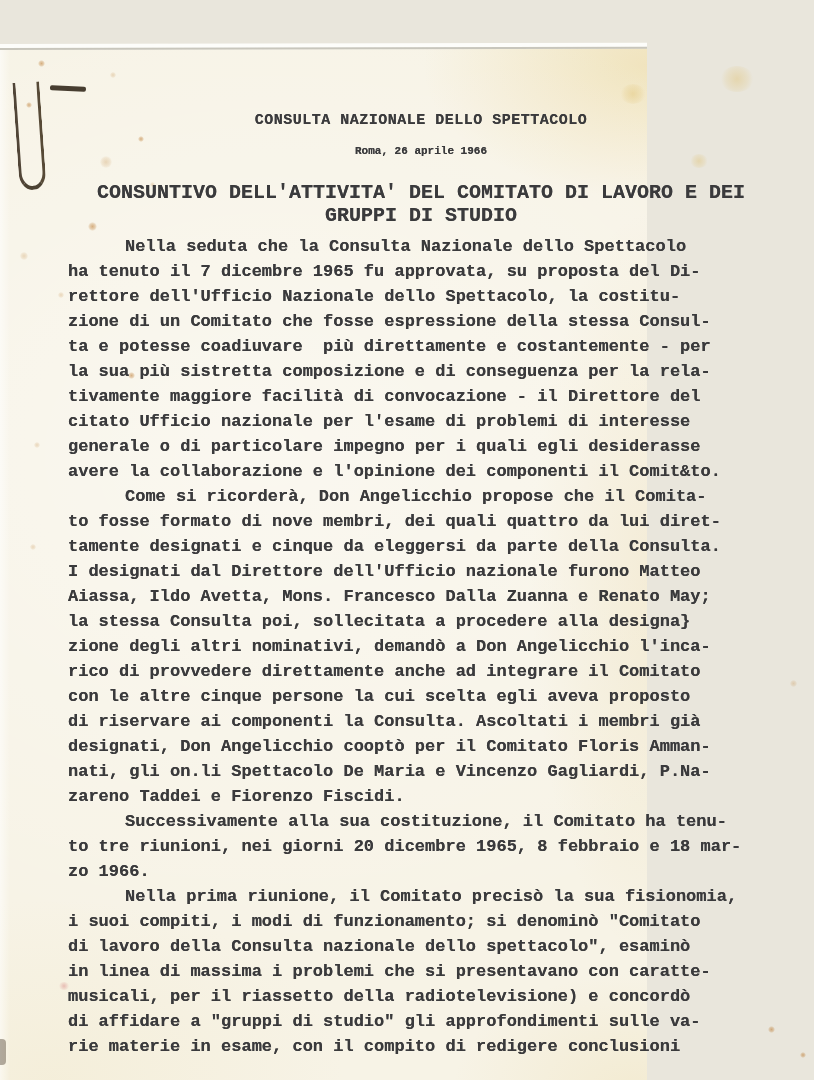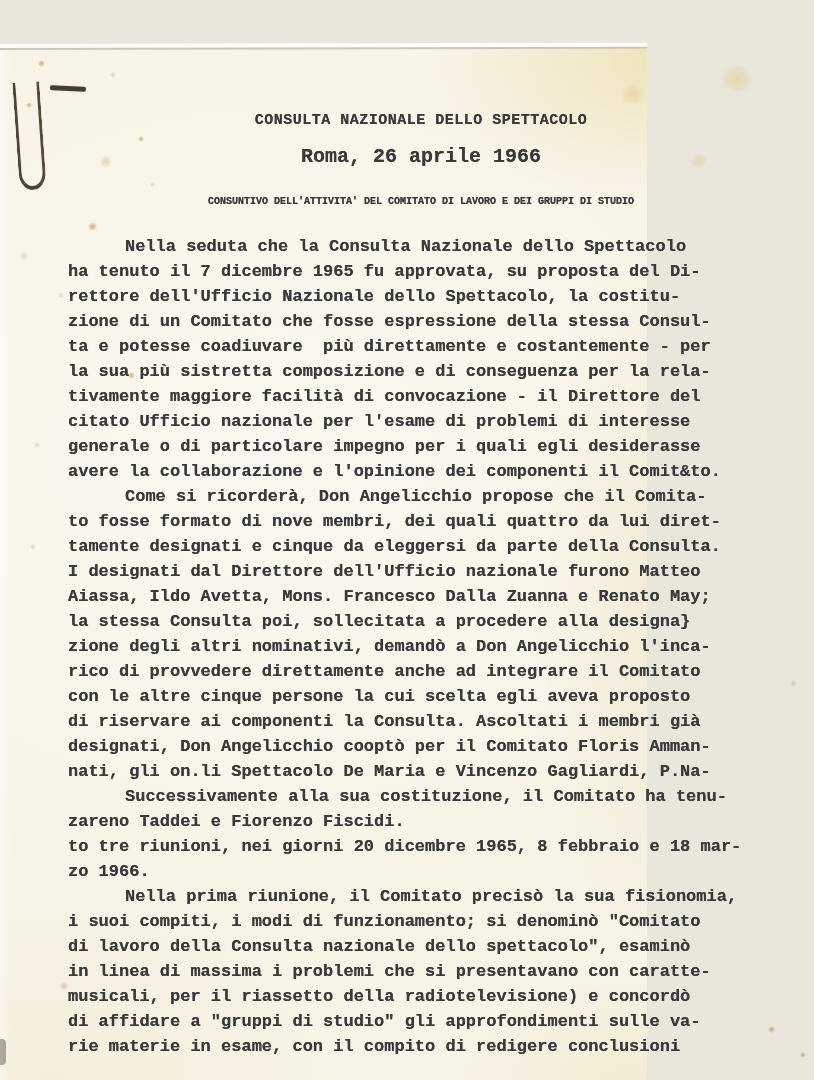--- a/index.html
+++ b/index.html
@@ -36,22 +36,22 @@
     border-top: 1px solid rgba(128,126,116,0.35);
   }
   
   .typetext {
     font-weight: bold;
     color: var(--ink, #3a3a3c);
     text-shadow: 0 0 0.6px rgba(55,55,58,0.85);
   }
   .header { position: absolute; left: 66px; width: 710px; text-align: center; }
   .hdr-title    { top: 68px;  font-size: 15px; letter-spacing: 0.5px; }
-  .hdr-dateline { top: 101px; font-size: 20px; }
-  .hdr-subtitle { top: 152px; font-size: 10px; letter-spacing: 0px; }
+  .hdr-dateline { top: 101px; font-size: 11px; }
+  .hdr-subtitle { top: 137px; font-size: 20px; letter-spacing: 0px; }
   .doc-body {
     position: absolute; left: 68px; top: 190px; width: 700px;
   }
   .line {
     white-space: pre;
     font-size: 17px;
     line-height: 25px;
     height: 25px;
     font-weight: bold;
     text-shadow: 0 0 0.6px rgba(55,55,58,0.85);
@@ -139,22 +139,22 @@
       <div class="line">tamente designati e cinque da eleggersi da parte della Consulta.</div>
       <div class="line">I designati dal Direttore dell'Ufficio nazionale furono Matteo</div>
       <div class="line">Aiassa, Ildo Avetta, Mons. Francesco Dalla Zuanna e Renato May;</div>
       <div class="line">la stessa Consulta poi, sollecitata a procedere alla designa}</div>
       <div class="line">zione degli altri nominativi, demandò a Don Angelicchio l'inca-</div>
       <div class="line">rico di provvedere direttamente anche ad integrare il Comitato</div>
       <div class="line">con le altre cinque persone la cui scelta egli aveva proposto</div>
       <div class="line">di riservare ai componenti la Consulta. Ascoltati i membri già</div>
       <div class="line">designati, Don Angelicchio cooptò per il Comitato Floris Amman-</div>
       <div class="line">nati, gli on.li Spettacolo De Maria e Vincenzo Gagliardi, P.Na-</div>
+      <div class="line">zareno Taddei e Fiorenzo Fiscidi.</div>
       <div class="line indent">Successivamente alla sua costituzione, il Comitato ha tenu-</div>
-      <div class="line">zareno Taddei e Fiorenzo Fiscidi.</div>
       <div class="line">to tre riunioni, nei giorni 20 dicembre 1965, 8 febbraio e 18 mar-</div>
       <div class="line">zo 1966.</div>
       <div class="line indent">Nella prima riunione, il Comitato precisò la sua fisionomia,</div>
       <div class="line">i suoi compiti, i modi di funzionamento; si denominò "Comitato</div>
       <div class="line">di lavoro della Consulta nazionale dello spettacolo", esaminò</div>
       <div class="line">in linea di massima i problemi che si presentavano con caratte-</div>
       <div class="line">musicali, per il riassetto della radiotelevisione) e concordò</div>
       <div class="line">di affidare a "gruppi di studio" gli approfondimenti sulle va-</div>
       <div class="line">rie materie in esame, con il compito di redigere conclusioni</div>
     </div>

